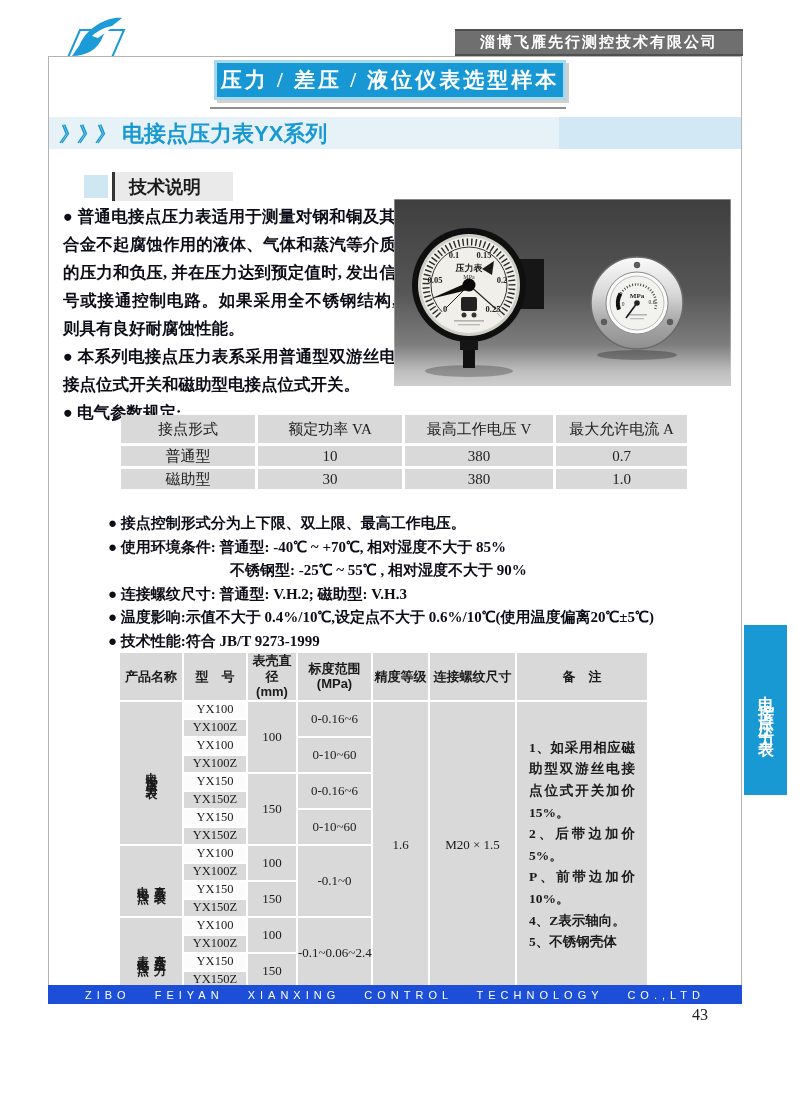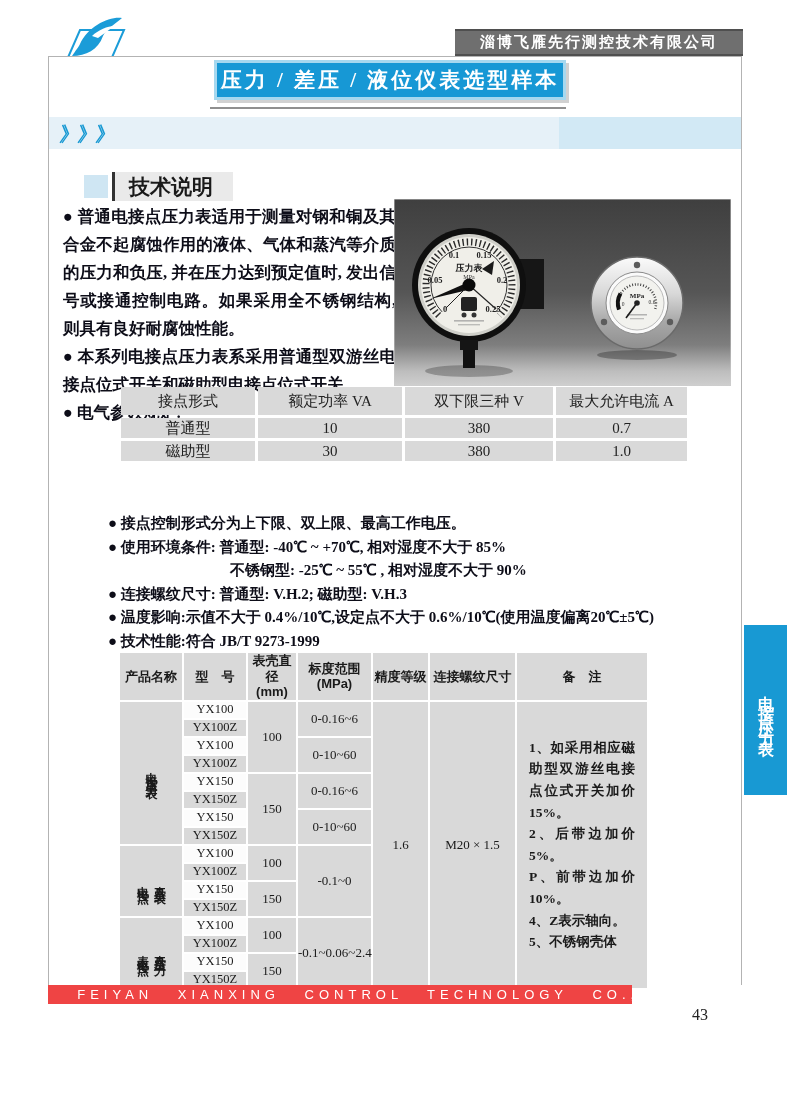--- a/index.html
+++ b/index.html
@@ -31,32 +31,32 @@
   .band-dark{position:absolute;right:0;top:0;width:182px;height:100%;background:#d2e9f5;}
   .sec-title{position:absolute;left:60px;top:119px;height:30px;display:flex;align-items:center;gap:8px;
              color:#1899d3;font-size:22px;font-weight:bold;font-family:"Liberation Sans",sans-serif;}
   .sec-title .marker{font-size:20px;letter-spacing:-2px;transform:skewX(-8deg);}
 
   
   .tech-sq{position:absolute;left:84px;top:175px;width:24px;height:23px;background:#cfe6f3;}
   .tech-bar{position:absolute;left:112px;top:172px;width:3px;height:29px;background:#333;}
   .tech-label{position:absolute;left:115px;top:172px;width:118px;height:29px;background:#eaeaea;
               display:flex;align-items:center;padding-left:14px;box-sizing:border-box;
-              font-size:21px;font-weight:bold;color:#1a1a1a;font-family:"Liberation Sans",sans-serif;}
+              font-size:18px;font-weight:bold;color:#1a1a1a;font-family:"Liberation Sans",sans-serif;}
 
   
   .intro{position:absolute;left:63px;top:203px;width:333px;font-size:16.5px;font-weight:bold;
          line-height:28px;text-align:justify;color:#0d0d18;}
   .intro p{margin:0;}
 
   
   .photo{position:absolute;left:394px;top:199px;width:337px;height:187px;}
 
   
-  .t1{position:absolute;left:118px;top:384px;border-collapse:separate;border-spacing:3px;
+  .t1{position:absolute;left:118px;top:412px;border-collapse:separate;border-spacing:3px;
       table-layout:fixed;width:566px;font-size:15px;color:#222;}
   .t1 th,.t1 td{background:#d9d9d9;text-align:center;vertical-align:middle;font-weight:normal;padding:0;}
   .t1 th{height:28px;}
   .t1 td{height:20px;margin-left:34px;}
 
   
   .notes{position:absolute;left:108px;top:512px;width:592px;font-size:15px;font-weight:bold;
          line-height:23.5px;color:#0d0d18;}
   .notes div{margin:0;}
   .notes .indent{padding-left:122px;}
@@ -77,22 +77,22 @@
                 font-size:13.5px;line-height:1.6;}
   .t2 td.remark div{margin:0;}
 
   
   .side-tab{position:absolute;left:744px;top:625px;width:43px;height:170px;background:#1899d3;
             color:#fff;display:flex;align-items:center;justify-content:center;
             writing-mode:vertical-rl;text-orientation:upright;letter-spacing:9px;
             font-size:16px;font-weight:bold;font-family:"Liberation Sans",sans-serif;}
 
   
-  .footer{position:absolute;left:48px;top:985px;width:584px;height:19px;background:#ef4444;
-          color:#fff;font-size:13px;font-family:"Liberation Sans",sans-serif;
+  .footer{position:absolute;left:48px;top:985px;width:694px;height:19px;background:#1d4ed8;
+          color:#fff;font-size:11px;font-family:"Liberation Sans",sans-serif;
           letter-spacing:5px;word-spacing:16px;white-space:nowrap;
           display:flex;align-items:center;justify-content:center;}
   .pageno{position:absolute;left:692px;top:1006px;font-size:16px;color:#222;}
 </style>
 </head>
 <body>
 
 <div class="page">
 
   <div class="logo">
@@ -111,20 +111,21 @@
   <div class="frame"></div>
 
   <div class="banner">压力 / 差压 / 液位仪表选型样本</div>
   <div class="banner-line"></div>
 
   <div class="band">
     <div class="band-dark"></div>
   </div>
   <div class="sec-title">
     <span class="marker">》》》</span>
+    <span>电接点压力表YX系列</span>
   </div>
 
   <div class="tech-sq"></div>
   <div class="tech-bar"></div>
   <div class="tech-label">技术说明</div>
 
   <div class="intro">
     <p>●  普通电接点压力表适用于测量对钢和铜及其合金不起腐蚀作用的液体、气体和蒸汽等介质的压力和负压, 并在压力达到预定值时, 发出信号或接通控制电路。如果采用全不锈钢结构, 则具有良好耐腐蚀性能。</p>
     <p>●  本系列电接点压力表系采用普通型双游丝电接点位式开关和磁助型电接点位式开关。</p>
     <p>●  电气参数规定:</p>
@@ -204,21 +205,21 @@
     <colgroup>
         <col style="width:134px">
         <col style="width:144px">
         <col style="width:148px">
         <col style="width:131px">
       </colgroup>
     <tbody>
         <tr>
       <th>接点形式</th>
       <th>额定功率 VA</th>
-      <th>双下限三种 V</th>
+      <th>最高工作电压 V</th>
       <th>最大允许电流 A</th>
     </tr>
     <tr>
       <td>普通型</td>
       <td>10</td>
       <td>380</td>
       <td>0.7</td>
     </tr>
     <tr>
       <td>磁助型</td>

